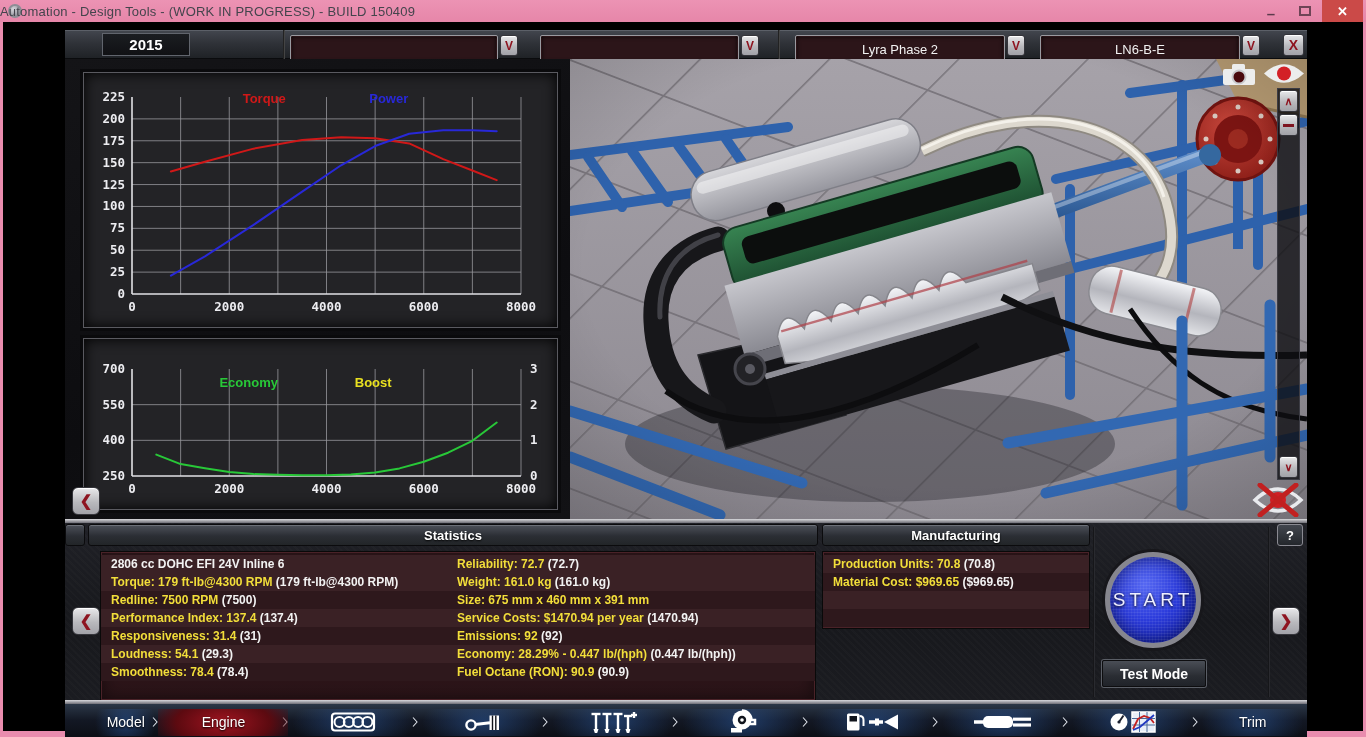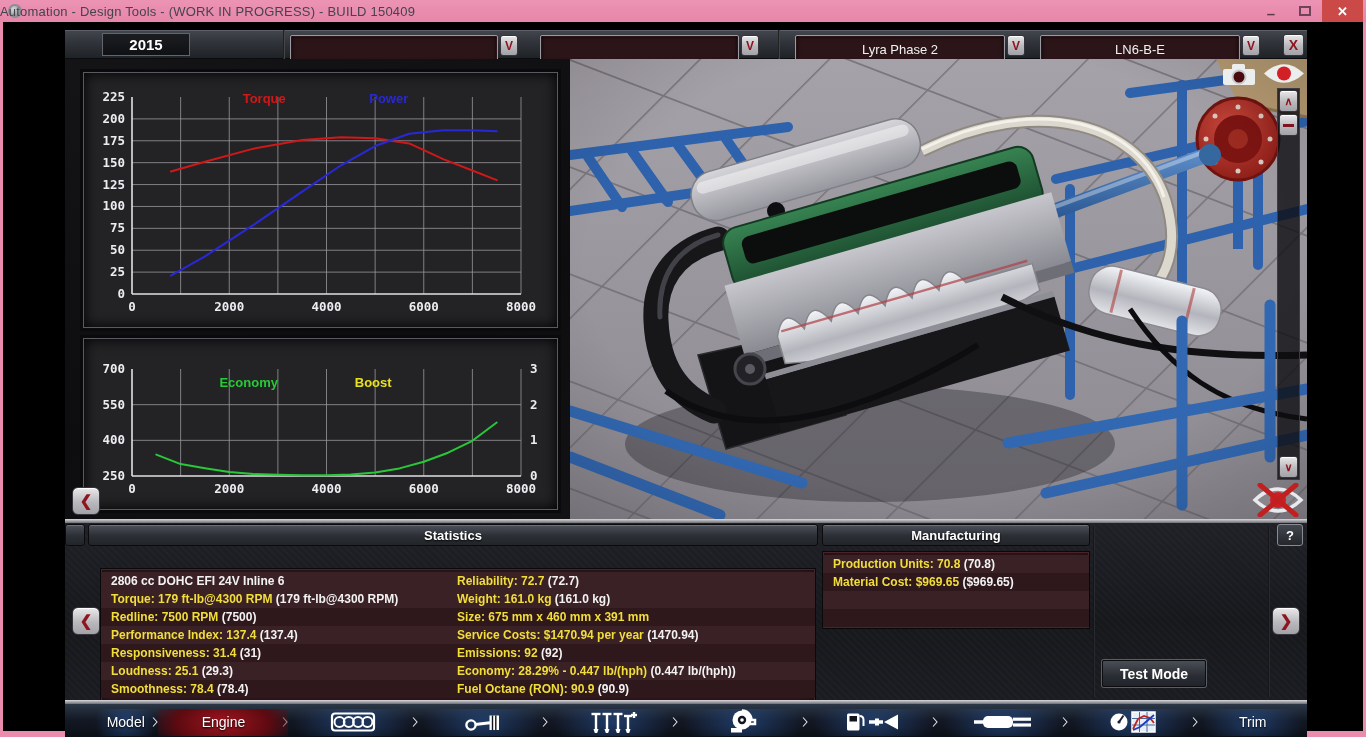--- a/index.html
+++ b/index.html
@@ -75,21 +75,21 @@
                  repeating-linear-gradient(45deg, rgba(255,255,255,.015) 0 2px, transparent 2px 5px),
                  linear-gradient(#202127,#17181c 55%,#1b1c21); }
   .panel-header { position:absolute; top:524px; height:22px; border-radius:3px;
                   background:linear-gradient(#4d515a,#2b2e34 55%,#222principal528);
                   background:linear-gradient(#4d515a,#2b2e34 55%,#222528);
                   border:1px solid #0b0b0d; box-shadow:inset 0 1px 0 #6c7078;
                   color:#fff; font-weight:bold; font-size:13px; text-shadow:0 1px 2px #000;
                   display:flex; align-items:center; justify-content:center; }
   .maroon { background:linear-gradient(#34191e,#2b1418); border:1px solid #090909;
             box-shadow:inset 0 0 0 1px #4a2228, inset 0 0 18px rgba(0,0,0,.55); }
-  #stats-rows { position:absolute; left:100px; top:568px; width:716px; height:150px; padding:3px 0; }
+  #stats-rows { position:absolute; left:100px; top:551px; width:716px; height:150px; padding:3px 0; }
   .srow { display:flex; height:18px; align-items:center; }
   .srow.light { background:#3a2125; } .srow.dark { background:#2e181c; }
   .scell { font-size:12px; font-weight:bold; white-space:nowrap; overflow:hidden; }
   .scell.left  { width:350px; padding-left:10px; }
   .scell.right { flex:1; padding-left:6px; }
   .hl { color:#f2de3a; } .pl { color:#f2f2f2; }
   #mfg-rows { position:absolute; left:822px; top:551px; width:268px; height:78px; padding:3px 0; }
   .help-btn { position:absolute; left:1277px; top:524px; width:26px; height:22px;
               background:linear-gradient(#42464e,#24272c); border:1px solid #8a8a92; border-radius:3px;
               color:#fff; font-weight:bold; font-size:13px; display:flex; align-items:center; justify-content:center; }
@@ -434,21 +434,21 @@
       </div>
       <div class="srow light">
         <div class="scell left"><span class="hl">Performance Index: 137.4</span><span class="pl"> (137.4)</span></div>
         <div class="scell right"><span class="hl">Service Costs: $1470.94 per year</span><span class="pl"> (1470.94)</span></div>
       </div>
       <div class="srow dark">
         <div class="scell left"><span class="hl">Responsiveness: 31.4</span><span class="pl"> (31)</span></div>
         <div class="scell right"><span class="hl">Emissions: 92</span><span class="pl"> (92)</span></div>
       </div>
       <div class="srow light">
-        <div class="scell left"><span class="hl">Loudness: 25.1</span><span class="pl"> (29.3)</span></div>
+        <div class="scell left"><span class="hl">Loudness: 54.1</span><span class="pl"> (29.3)</span></div>
         <div class="scell right"><span class="hl">Economy: 28.29% - 0.447 lb/(hph)</span><span class="pl"> (0.447 lb/(hph))</span></div>
       </div>
       <div class="srow dark">
         <div class="scell left"><span class="hl">Smoothness: 78.4</span><span class="pl"> (78.4)</span></div>
         <div class="scell right"><span class="hl">Fuel Octane (RON): 90.9</span><span class="pl"> (90.9)</span></div>
       </div>
     </div>
   <div id="mfg-rows" class="maroon">
       <div class="srow light">
         <div class="scell left" style="width: 100%;"><span class="hl">Production Units: 70.8</span><span class="pl"> (70.8)</span></div>
@@ -460,20 +460,23 @@
         <div class="scell left" style="width: 100%;"><span class="hl"></span><span class="pl"></span></div>
       </div>
       <div class="srow dark">
         <div class="scell left" style="width: 100%;"><span class="hl"></span><span class="pl"></span></div>
       </div>
     </div>
 
   <div class="arrow-btn sbtn" style="left:72px; top:607px;">❮</div>
   <div class="arrow-btn sbtn" style="left:1272px; top:607px;">❯</div>
 
+  <div class="start-btn">
+    <span class="start-label">START</span>
+  </div>
   <div class="testmode-btn">Test Mode</div>
 
   <div class="hsep navline"></div>
   <div class="navbar" id="navtabs">
       <div class="navtab" style="width: 67px;">
         <span class="navlabel">Model</span>
       </div>
       <span class="navsep">
         <svg width="12" height="20" viewBox="0 0 12 20">
           <polyline points="2,1 10,10 2,19" fill="none" stroke="#dfe3ea" stroke-width="2.2"></polyline>

